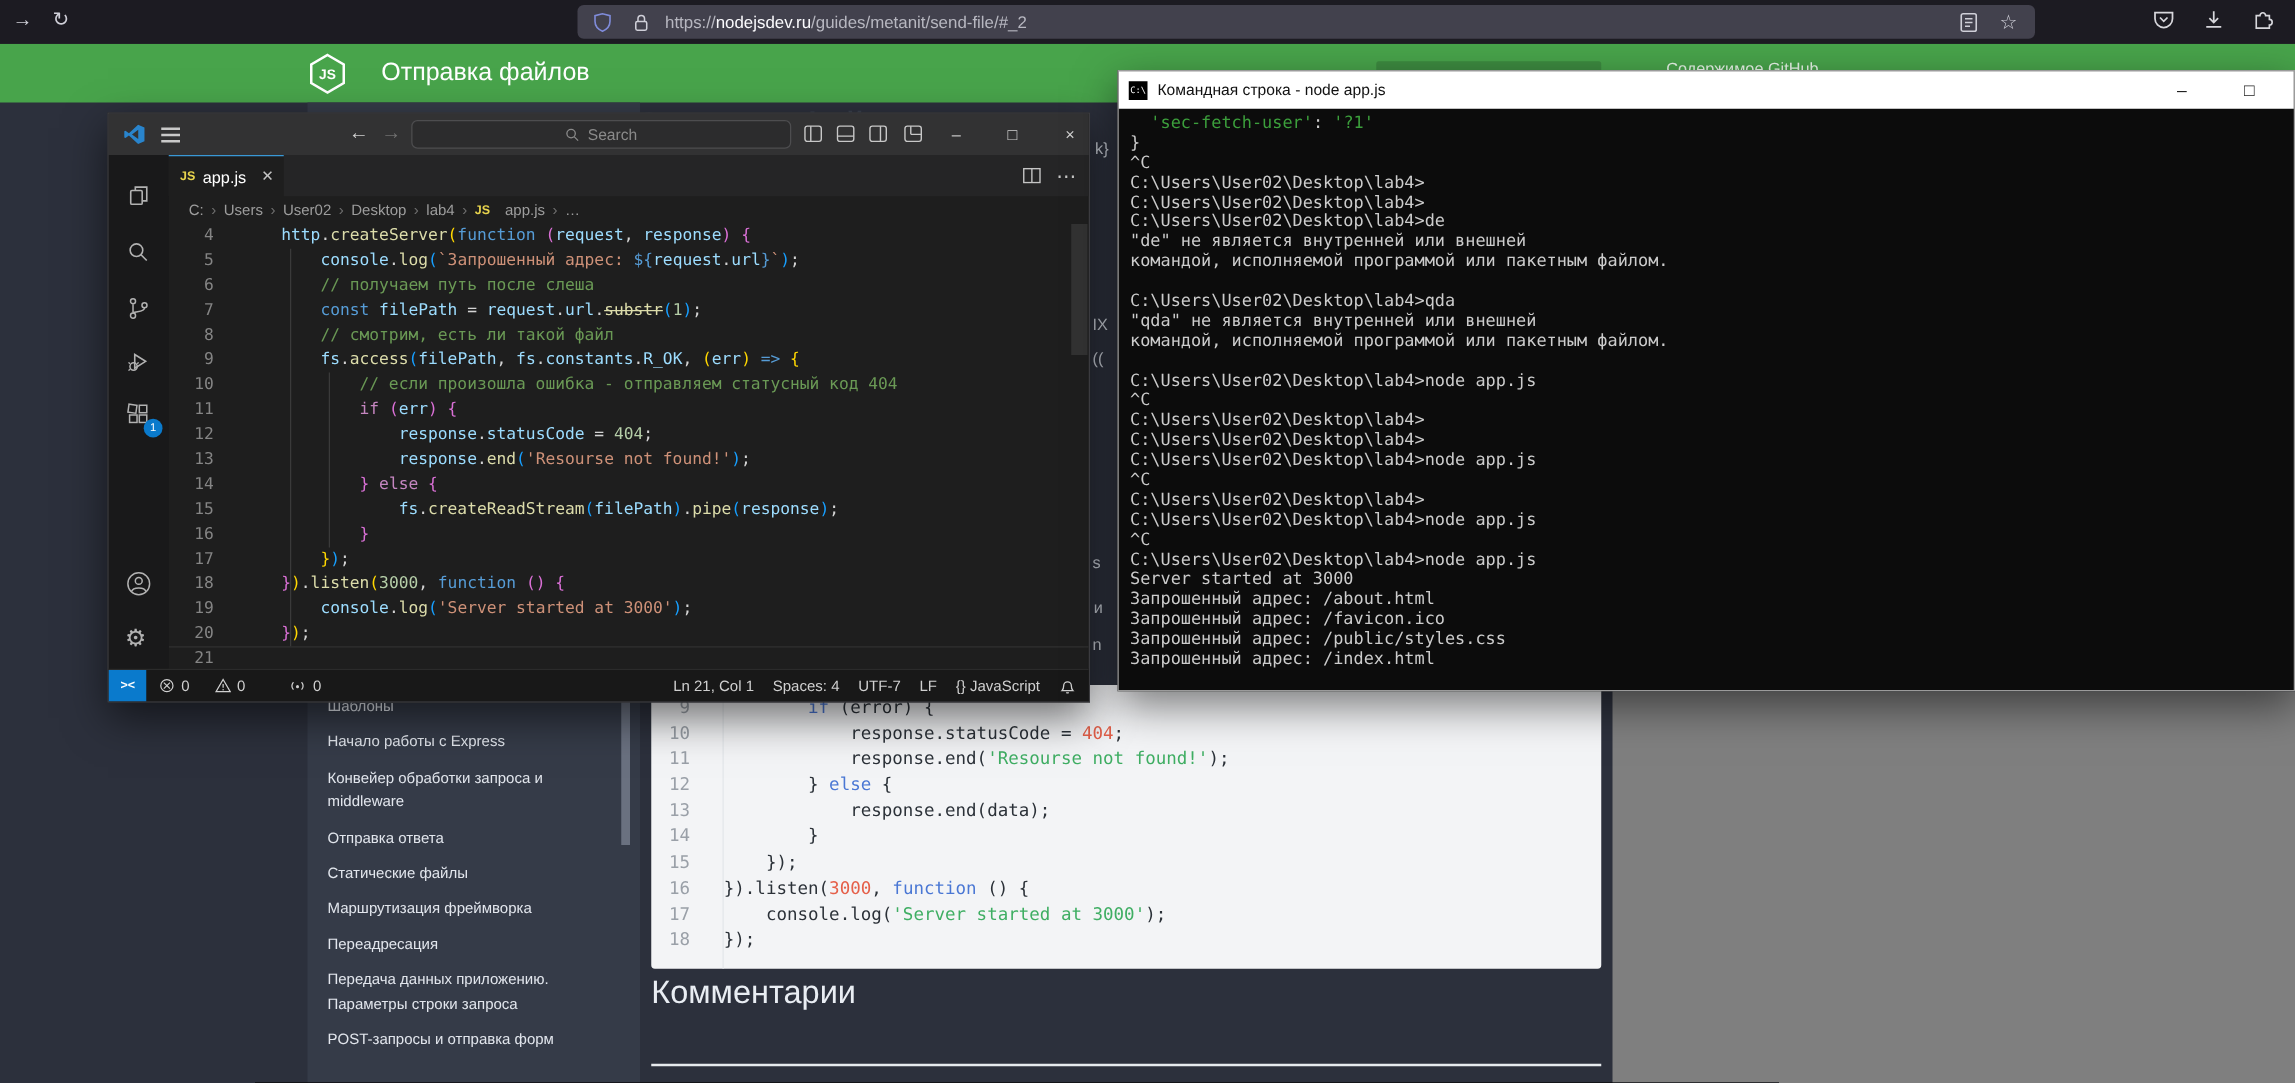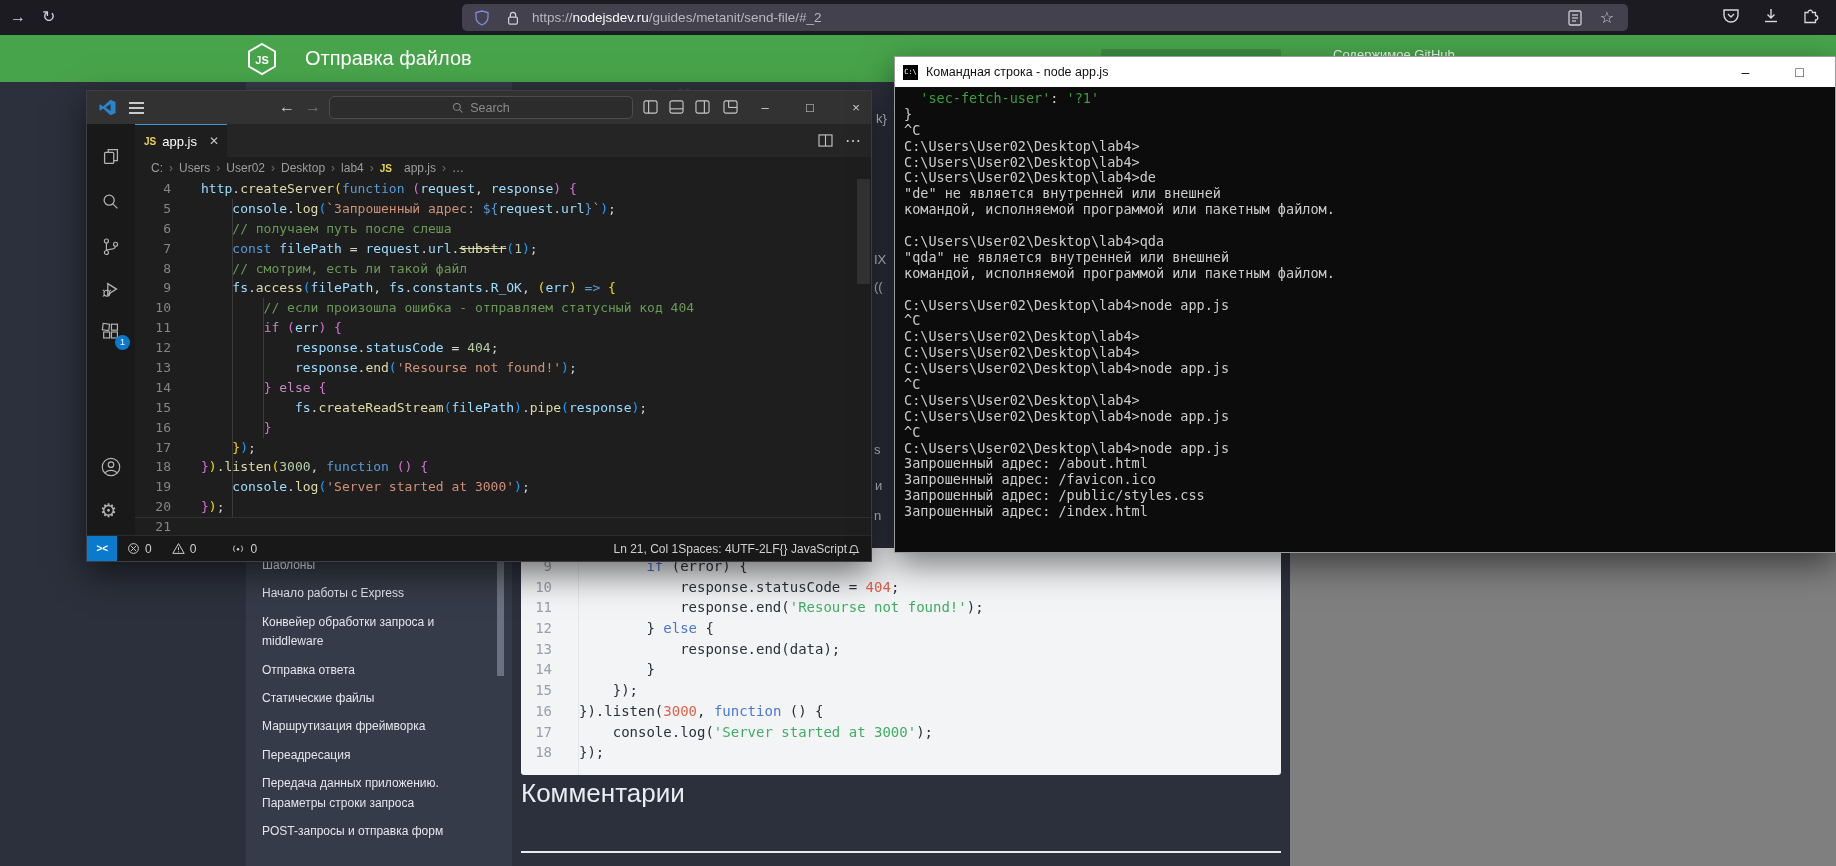--- a/index.html
+++ b/index.html
@@ -73,40 +73,40 @@
                    padding-left:16px; font-size:12px; color:#9d9d9d; gap:6px; white-space:nowrap; }
   .bc-sep { color:#6e6e6e; }
   .vs-activity { position:absolute; left:0; top:33px; width:48px; bottom:26px; background:#19191a; }
   .act-ic { position:absolute; left:13px; opacity:.85; }
   #ext-badge { position:absolute; left:28px; top:211px; width:15px; height:15px; border-radius:50%;
                background:var(--badge-bg); color:#fff; font-size:9px; line-height:15px; text-align:center; }
   .vs-editor { position:absolute; left:48px; top:88px; right:0; bottom:26px; overflow:hidden; }
   #ed-gutter { position:absolute; left:0; top:0; width:36px; }
   #ed-gutter div { height:19.9px; text-align:right; color:#858585; font:13px/19.9px "DejaVu Sans Mono", monospace; }
   #ed-lines { position:absolute; left:66px; top:0; }
-  #ed-lines .ln { height:19.9px; white-space:pre; font:13px/19.9px "DejaVu Sans Mono", monospace; color:var(--tok-pun); }
+  #ed-lines .ln { height:19.9px; white-space:pre; font:13px/19.9px "DejaVu Sans Mono", monospace; color:var(--tok-pun);margin-left:24px; }
   .tk-id{color:var(--tok-id)} .tk-fn{color:var(--tok-fn)} .tk-kw{color:var(--tok-kw)} .tk-ctl{color:var(--tok-ctl)}
   .tk-str{color:var(--tok-str)} .tk-num{color:var(--tok-num)} .tk-cmt{color:var(--tok-cmt)} .tk-pun{color:var(--tok-pun)}
   .tk-b1{color:var(--tok-b1)} .tk-b2{color:var(--tok-b2)} .tk-b3{color:var(--tok-b3)}
   .tk-fnstrike{color:var(--tok-fn); text-decoration:line-through;}
   .guide { position:absolute; width:1px; background:#3a3a3a; }
   #guide1 { left:97px; top:19.9px; height:318.4px; }
   #guide2 { left:128px; top:119.4px; height:139.3px; }
   #curline { position:absolute; left:0; right:0; top:338.3px; height:19.9px;
              border-top:1px solid #303030; border-bottom:1px solid #303030; }
   #minimap { position:absolute; right:18px; top:5px; width:62px; }
   .mm-row { height:2px; margin-bottom:1.5px; white-space:nowrap; overflow:hidden; }
   #ed-scroll { position:absolute; right:1px; top:0; width:13px; height:105px; background:rgba(121,121,121,.22); }
   .vs-status { position:absolute; left:0; right:0; bottom:0; height:26px; background:#181818;
                border-top:1px solid #2b2b2b; font-size:12px; color:#d0d0d0; }
   #remote { position:absolute; left:0; top:0; width:30px; height:25px; background:var(--remote-bg);
             color:#fff; font-size:10px; font-weight:bold; text-align:center; line-height:25px; font-style:italic; }
   .st-left { position:absolute; left:40px; top:0; height:25px; display:flex; align-items:center; gap:5px; }
   .st-left .gap { width:10px; }
-  .st-right { position:absolute; right:10px; top:0; height:25px; display:flex; align-items:center; }
+  .st-right { position:absolute; right:10px; top:0; height:25px; display:flex; align-items:center; gap:15px; }
 
   
   #cmd { position:absolute; left:894px; top:56px; width:942px; height:497px; background:#0c0c0c;
          border:1px solid #9b9b9b; box-shadow:0 12px 32px rgba(0,0,0,.5); z-index:20; }
   .cmd-titlebar { position:absolute; left:0; top:0; right:0; height:30px; background:#ffffff;
                   display:flex; align-items:center; }
   #cmd-ic { width:15px; height:15px; background:#000; margin-left:8px; color:#fff; font-size:7px;
             line-height:15px; text-align:center; font-family:"DejaVu Sans Mono", monospace; flex:none; }
   #cmd-title { margin-left:8px; font-size:12.5px; color:#111; }
   .cmd-btn { position:absolute; top:0; width:45px; height:30px; line-height:30px; text-align:center;
@@ -427,21 +427,21 @@
           <span class="gap"></span>
         <svg width="14" height="13" viewBox="0 0 16 16">
             <circle cx="8" cy="9" r="1.5" fill="#d0d0d0"></circle>
             <path d="M4 12 C2 9.5 2 7 4 4.5 M12 12 C14 9.5 14 7 12 4.5" fill="none" stroke="#d0d0d0" stroke-width="1.2"></path>
           </svg>
         <span>0</span>
       </div>
       <div class="st-right">
         <span>Ln 21, Col 1</span>
         <span>Spaces: 4</span>
-        <span>UTF-2</span>
+        <span>UTF-7</span>
         <span>LF</span>
         <span><span>{}</span> <span>JavaScript</span></span>
         <svg width="14" height="14" viewBox="0 0 16 16">
             <path d="M3 12 H13 C12 11 11.5 10 11.5 7.5 A3.5 3.5 0 0 0 4.5 7.5 C4.5 10 4 11 3 12 Z" fill="none" stroke="#d0d0d0" stroke-width="1.2"></path>
             <path d="M7 13.5 A1.2 1.2 0 0 0 9 13.5" fill="none" stroke="#d0d0d0" stroke-width="1.2"></path>
           </svg>
       </div>
     </div>
   </div>
 
@@ -469,20 +469,21 @@
         <div class="cmd-line"><span>C:\Users\User02\Desktop\lab4&gt;node app.js</span></div>
         <div class="cmd-line"><span>^C</span></div>
         <div class="cmd-line"><span>C:\Users\User02\Desktop\lab4&gt;</span></div>
         <div class="cmd-line"><span>C:\Users\User02\Desktop\lab4&gt;</span></div>
         <div class="cmd-line"><span>C:\Users\User02\Desktop\lab4&gt;node app.js</span></div>
         <div class="cmd-line"><span>^C</span></div>
         <div class="cmd-line"><span>C:\Users\User02\Desktop\lab4&gt;</span></div>
         <div class="cmd-line"><span>C:\Users\User02\Desktop\lab4&gt;node app.js</span></div>
         <div class="cmd-line"><span>^C</span></div>
         <div class="cmd-line"><span>C:\Users\User02\Desktop\lab4&gt;node app.js</span></div>
+        <div class="cmd-line"><span>Server started at 3000</span></div>
         <div class="cmd-line"><span>Запрошенный адрес: /about.html</span></div>
         <div class="cmd-line"><span>Запрошенный адрес: /favicon.ico</span></div>
         <div class="cmd-line"><span>Запрошенный адрес: /public/styles.css</span></div>
         <div class="cmd-line"><span>Запрошенный адрес: /index.html</span></div>
       </div>
   </div>
 
   <div id="chrome">
     <span class="nav-glyph" style="left:10px;top:7px">→</span>
     <span class="nav-glyph" style="left:42px;top:7px">↻</span>

